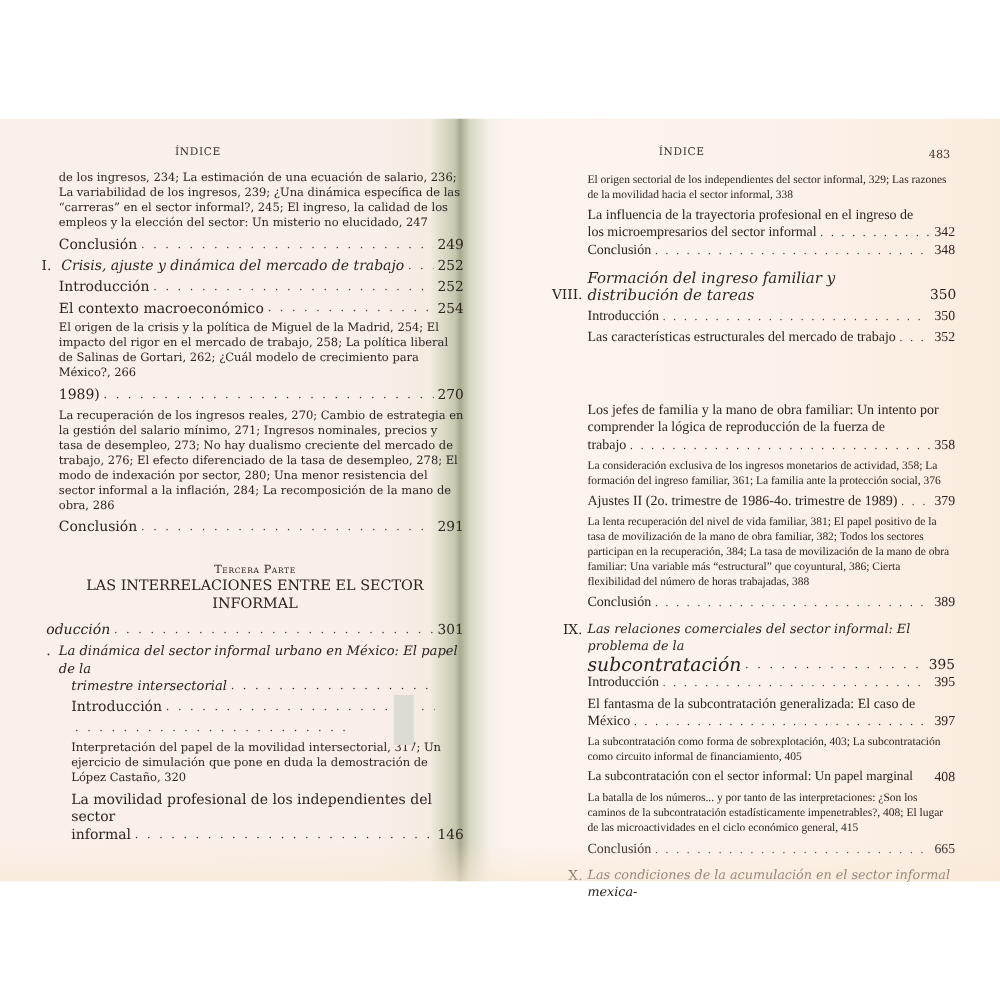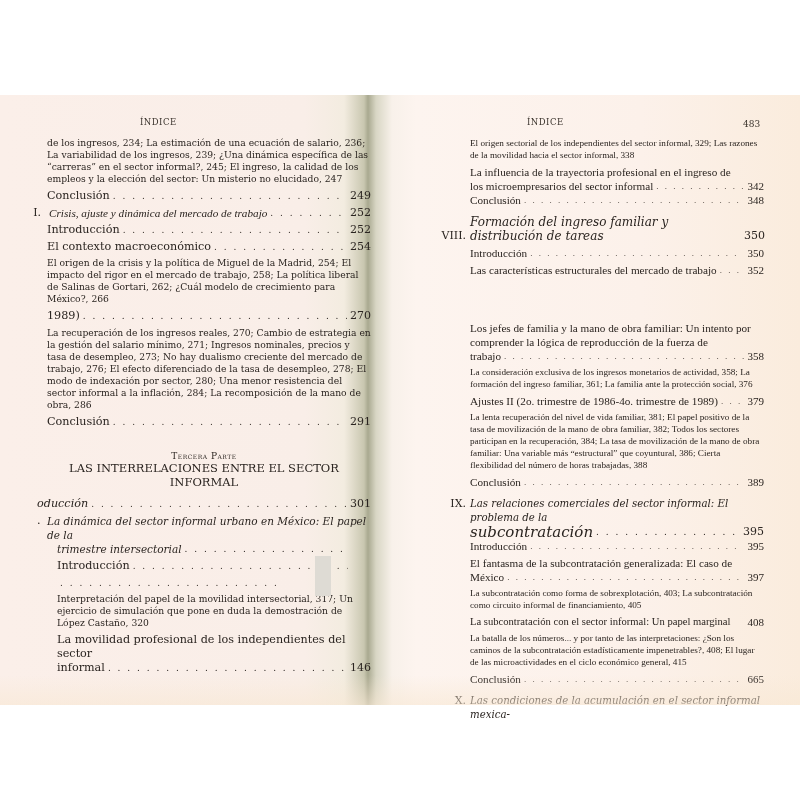--- a/index.html
+++ b/index.html
@@ -59,21 +59,21 @@
       <div class="sub indent" style="padding-left:10px;">de los ingresos, 234; La estimación de una ecuación de salario, 236; La variabilidad de los ingresos, 239; ¿Una dinámica específica de las “carreras” en el sector informal?, 245; El ingreso, la calidad de los empleos y la elección del sector: Un misterio no elucidado, 247</div>
 
       <div class="entry main indent">
         <span>Conclusión</span>
         <span class="dots">. . . . . . . . . . . . . . . . . . . . . . . . . . . . . . . . . . . . . . .</span>
         <span class="pg">249</span>
       </div>
 
       <div class="entry main chap" style="padding-left:6px;">
         <span class="num" style="left:-4px;width:8px;">I.</span>
-        <span class="ital" style="padding-left:6px;font-family:Liberation Serif, serif;">Crisis, ajuste y dinámica del mercado de trabajo</span>
+        <span class="ital" style="padding-left:6px;">Crisis, ajuste y dinámica del mercado de trabajo</span>
         <span class="dots">. . . . . . . . . . . . . . . . . . . . . . . . . . . . . . . .</span>
         <span class="pg">252</span>
       </div>
 
       <div class="entry main indent">
         <span>Introducción</span>
         <span class="dots">. . . . . . . . . . . . . . . . . . . . . . . . . . . . . . . . . . . . . . .</span>
         <span class="pg">252</span>
       </div>
 

